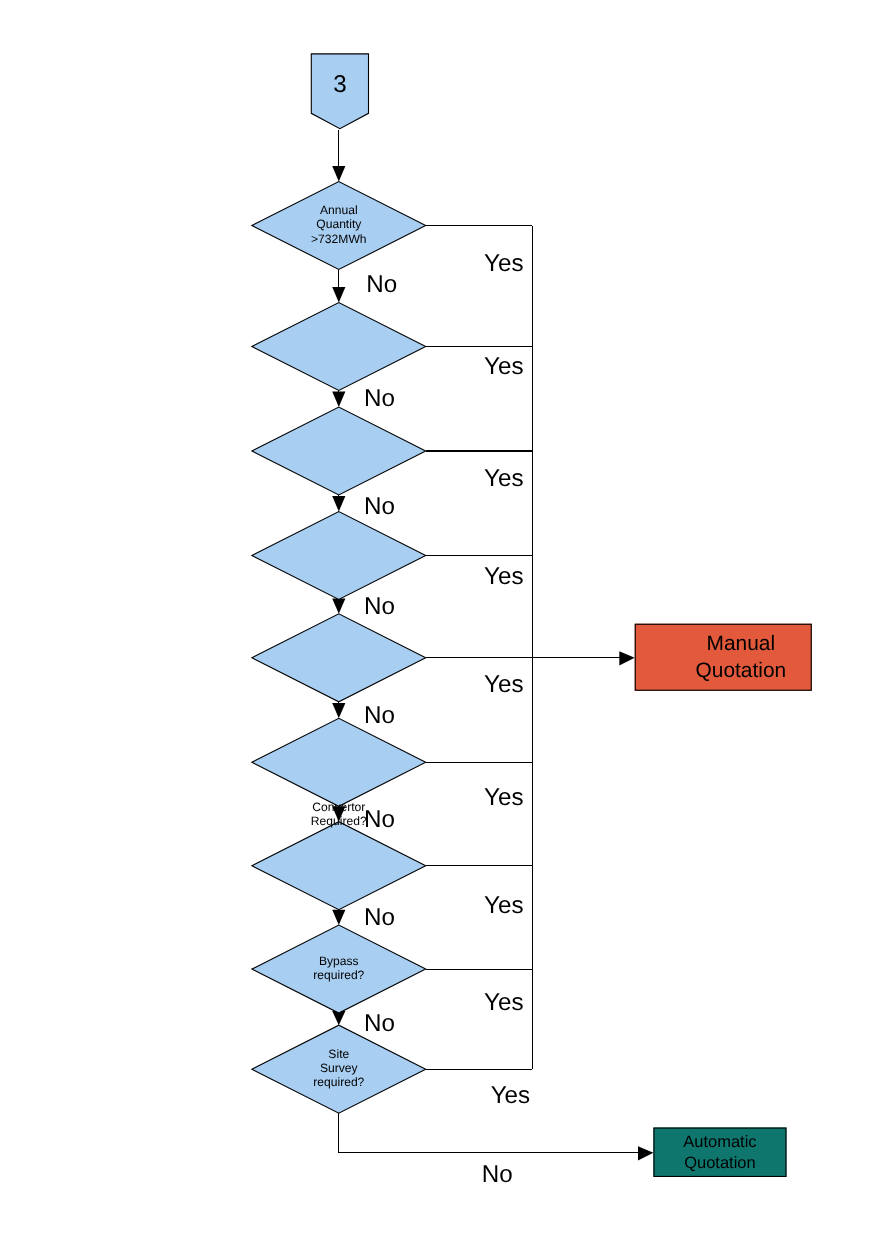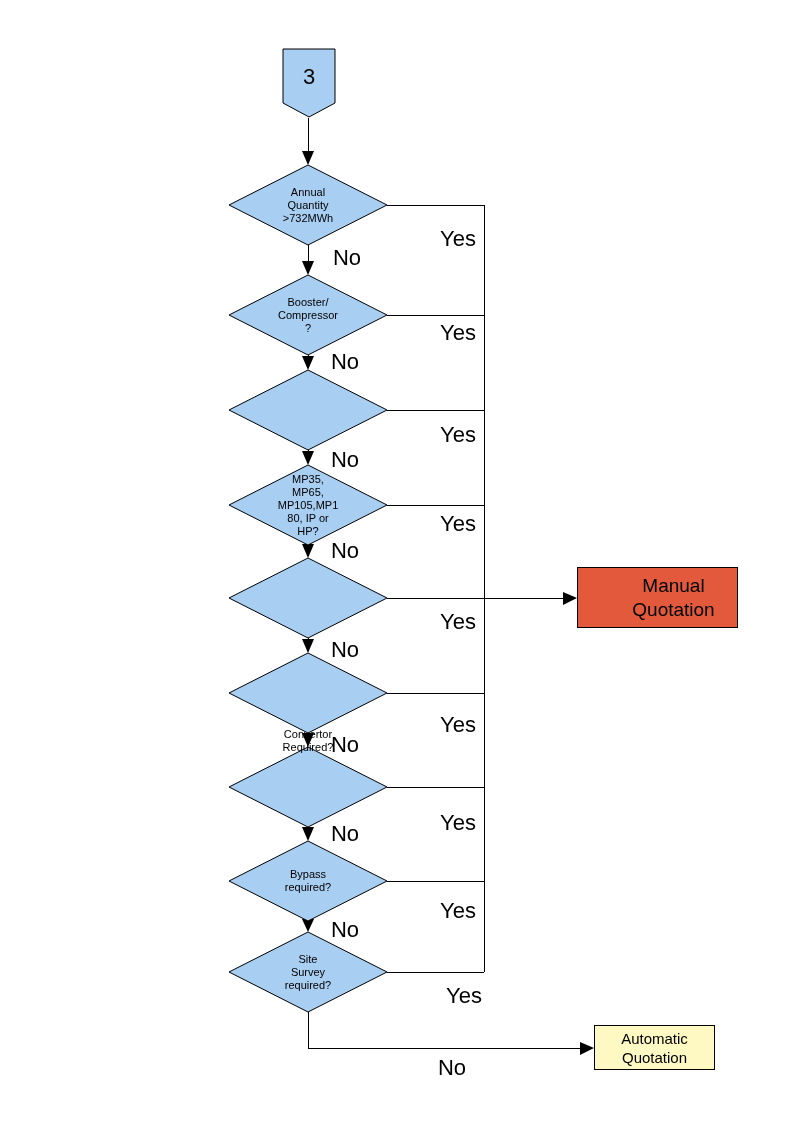--- a/index.html
+++ b/index.html
@@ -80,28 +80,20 @@
       <polygon points="229,881 308,841 387,881 308,921"></polygon>
       <polygon points="229,972 308,932 387,972 308,1012"></polygon>
     </g>
   </svg>
 
   <div class="center node3" style="left:309px; top:77px;">3</div>
 
   <div class="center dtext" style="left:308px; top:205px;">Annual
 Quantity
 &gt;732MWh</div>
-  <div class="center dtext" style="left:308px; top:315px;">Booster/
-Compressor
-?</div>
-  <div class="center dtext" style="left:308px; top:505px;">MP35,
-MP65,
-MP105,MP1
-80, IP or
-HP?</div>
   <div class="center dtext" style="left:308px; top:704px;margin-top:37px;">Convertor
 Required?</div>
   <div class="center dtext" style="left:308px; top:881px;">Bypass
 required?</div>
   <div class="center dtext" style="left:308px; top:972px;">Site
 Survey
 required?</div>
 
   <div class="center edge" style="left:458px; top:239px;">Yes</div>
   <div class="center edge" style="left:458px; top:333px;">Yes</div>
@@ -121,18 +113,18 @@
   <div class="center edge" style="left:345px; top:745px;">No</div>
   <div class="center edge" style="left:345px; top:834px;">No</div>
   <div class="center edge" style="left:345px; top:930px;">No</div>
   <div class="center edge" style="left:452px; top:1068px;">No</div>
 
   <div class="outcome outcome-manual" style="background-color: rgb(226, 90, 59);">
     <div>Manual
 Quotation</div>
   </div>
 
-  <div class="outcome outcome-auto" style="background-color: #fef9c3;">
+  <div class="outcome outcome-auto" style="background-color: #0f766e;">
     <div>Automatic
 Quotation</div>
   </div>
 
 </div>
 
 </body></html>

